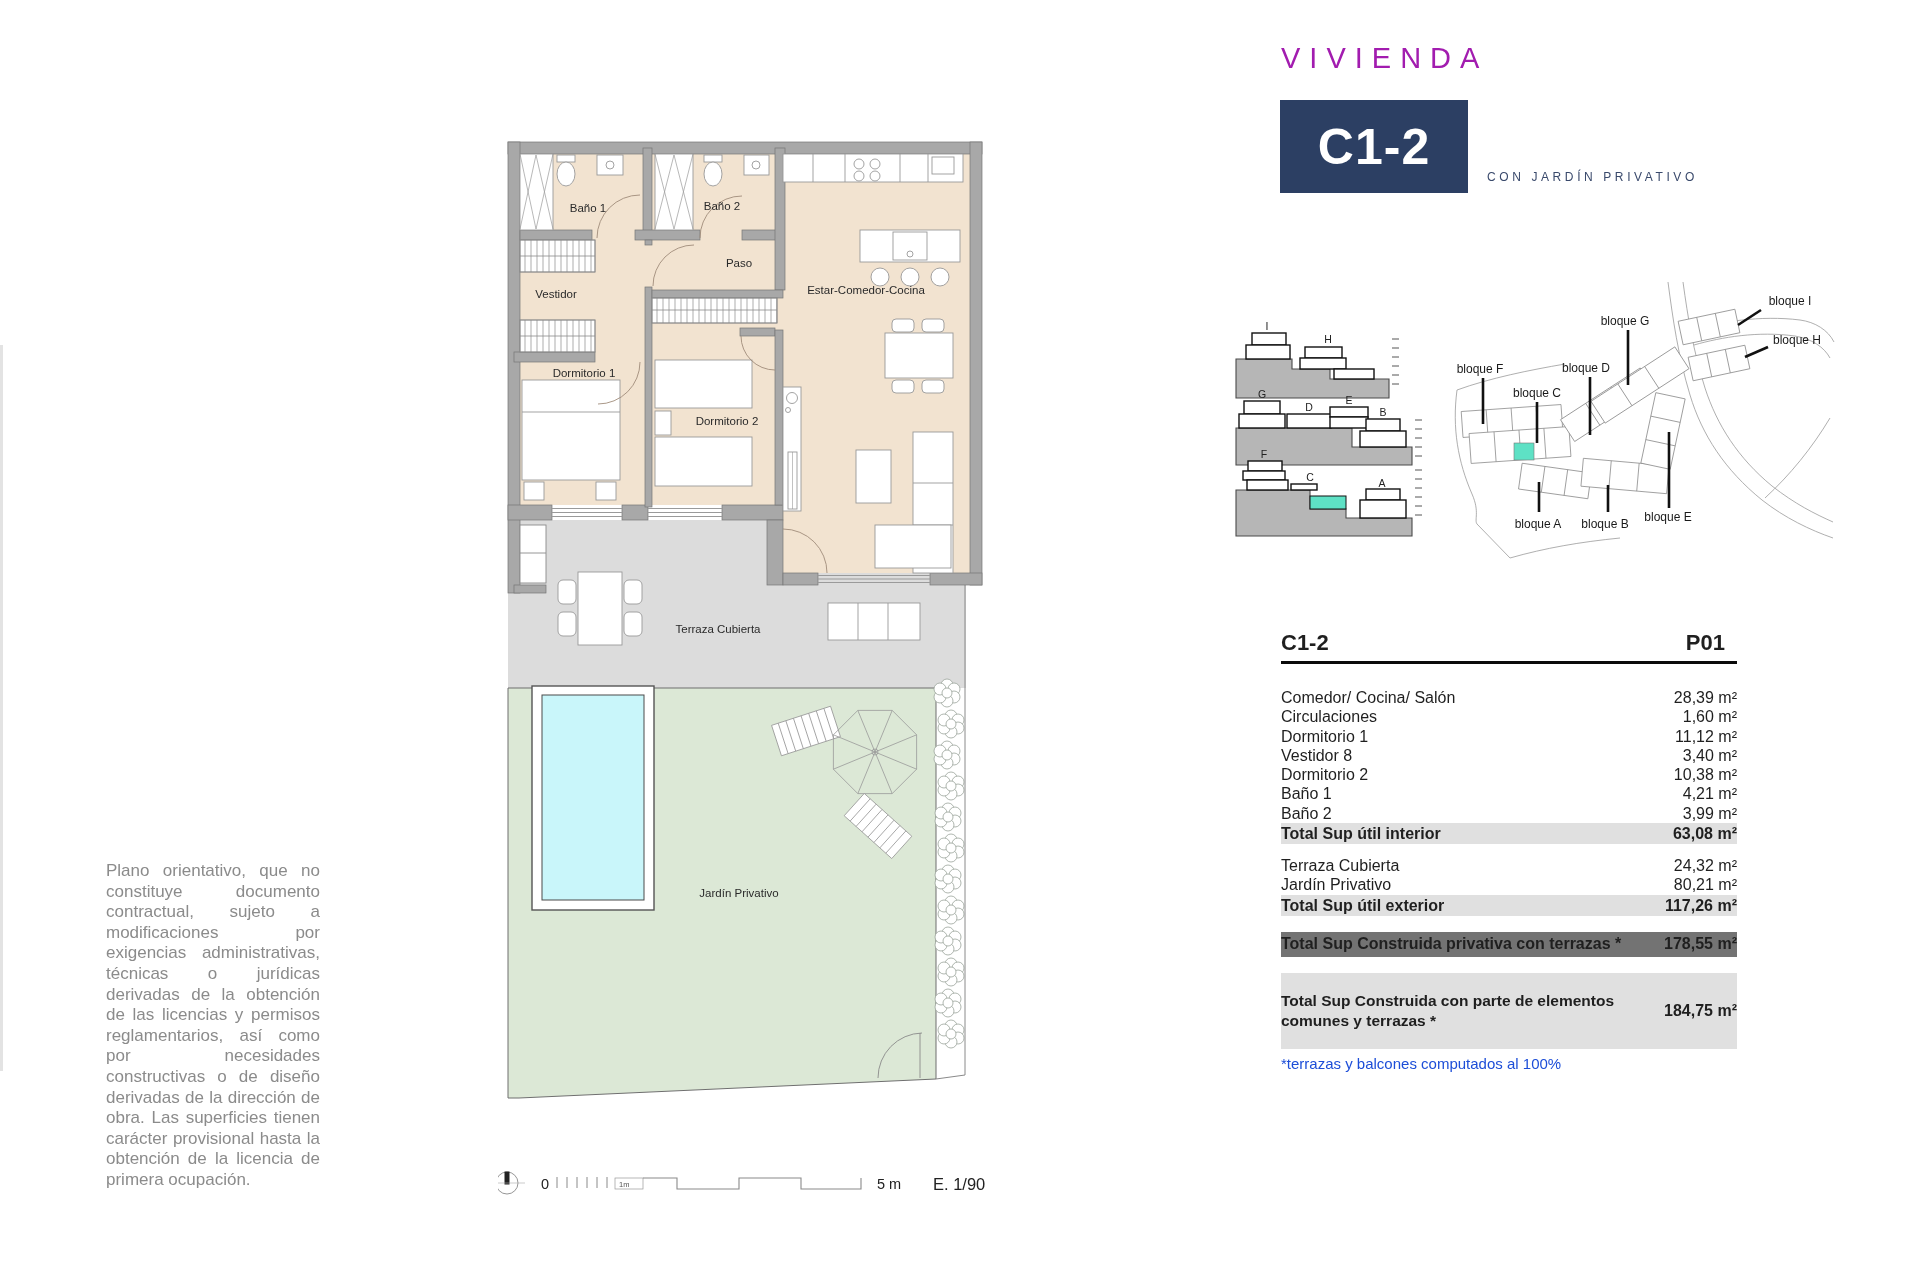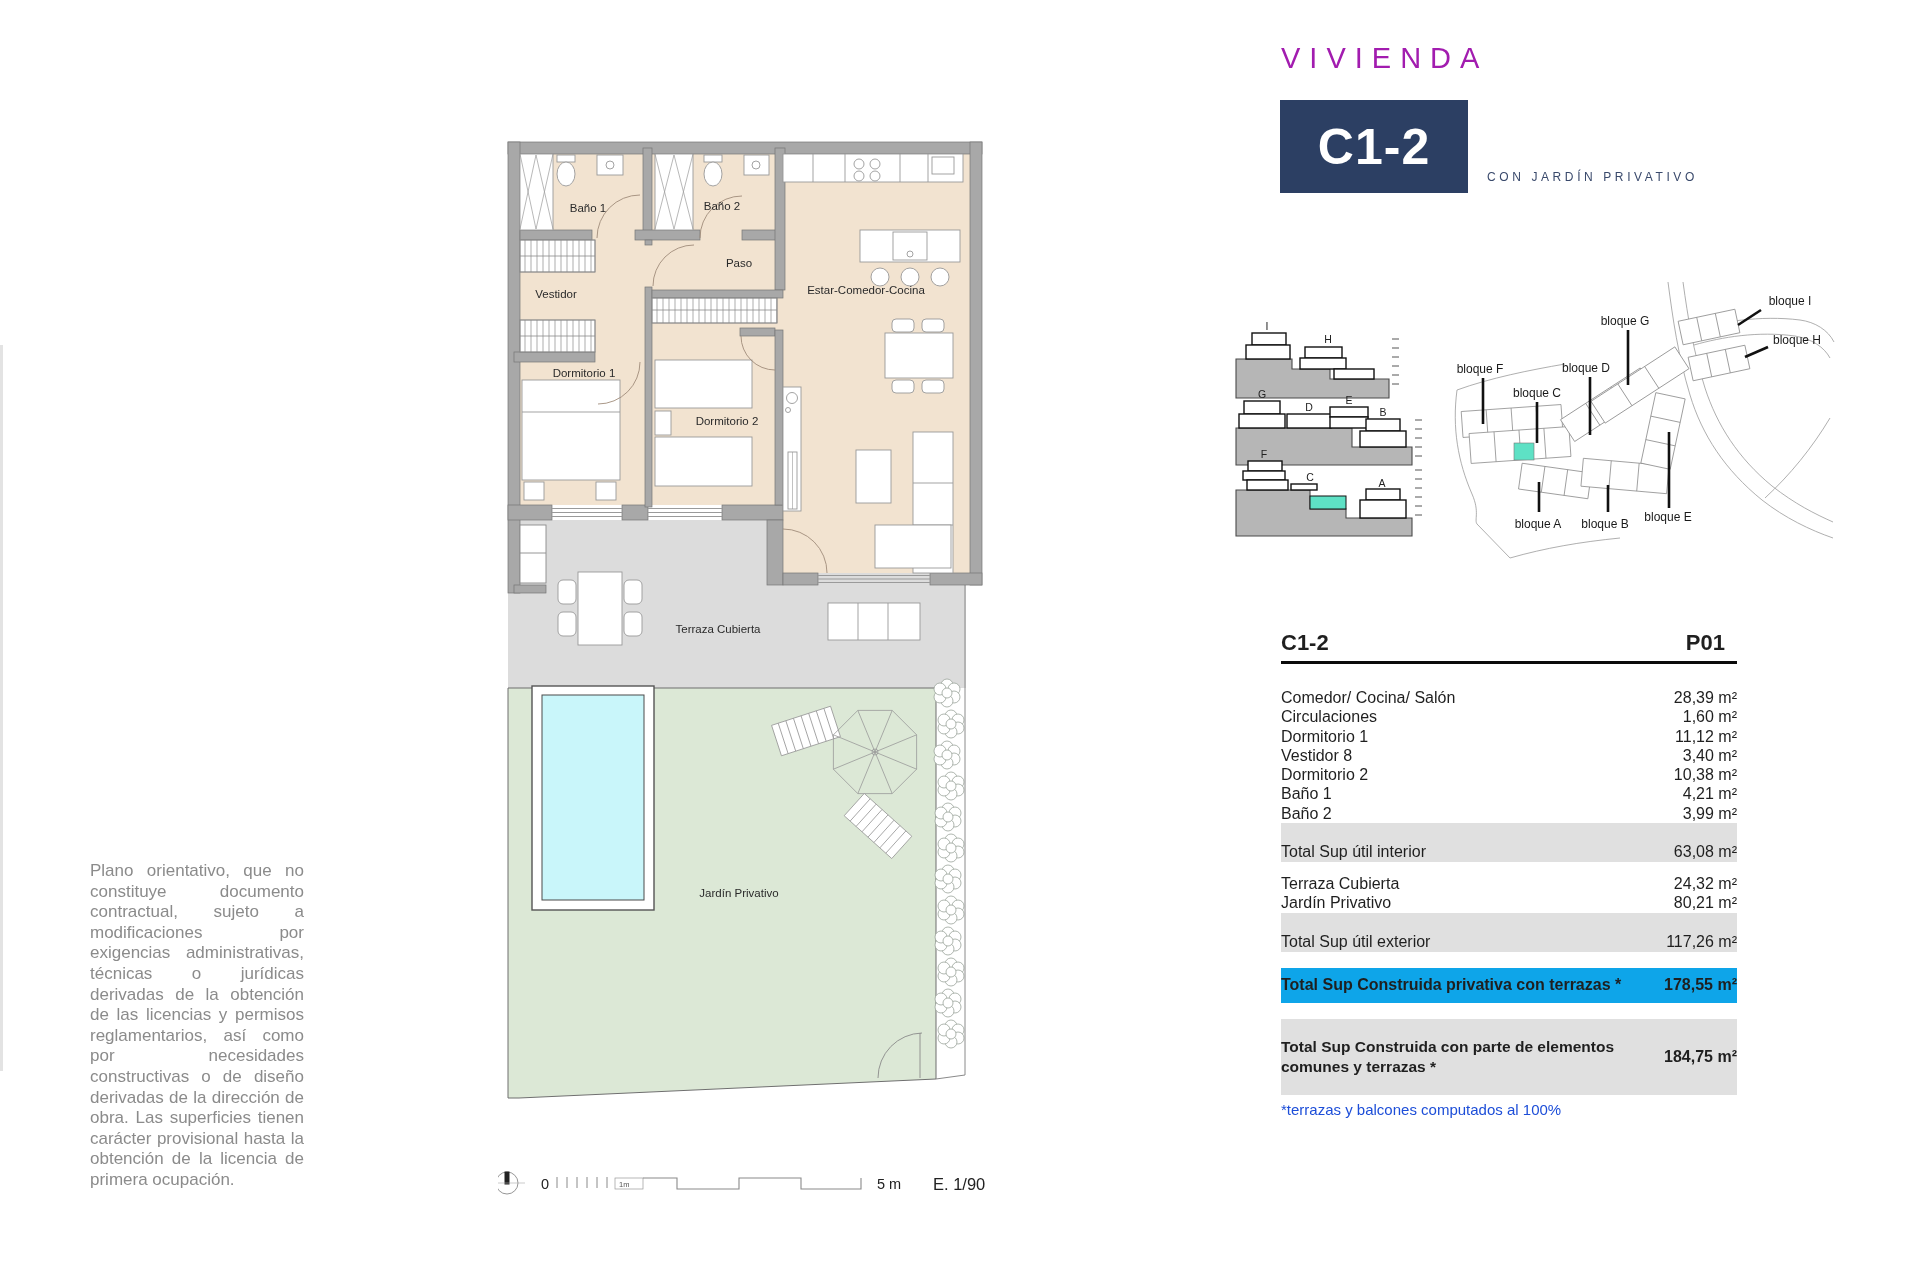--- a/index.html
+++ b/index.html
@@ -11,36 +11,36 @@
 
   
   .brand{position:absolute;left:1272px;top:42px;width:196px;text-align:center;
          font-size:29px;font-weight:400;letter-spacing:9px;color:#a21caf;text-indent:9px;}
   .unit-badge{position:absolute;left:1280px;top:100px;width:188px;height:93px;background:#2c3f63;
               display:flex;align-items:center;justify-content:center;}
   .unit-badge span{color:#ffffff;font-size:50px;font-weight:700;letter-spacing:1px;}
   .subtitle{position:absolute;left:1487px;top:170px;font-size:12px;letter-spacing:3.6px;color:#39496b;}
 
   
-  .disclaimer{position:absolute;left:90px;top:861px;width:214px;font-size:17px;line-height:20.6px;
+  .disclaimer{position:absolute;left:106px;top:861px;width:214px;font-size:17px;line-height:20.6px;
               color:#8b8b8b;text-align:justify;}
 
   
   .areas{position:absolute;left:1281px;top:630px;width:456px;font-size:16px;color:#1f1f1f;}
   .t-head{display:flex;justify-content:space-between;align-items:flex-end;font-size:22px;font-weight:700;
           padding-bottom:5px;border-bottom:3px solid #0a0a0a;}
   .t-head .floor{margin-right:12px;}
   .t-body{margin-top:24px;}
   .t-row{display:flex;justify-content:space-between;height:19.3px;line-height:19.3px;}
   .t-row .val{text-align:right;}
-  .t-row.total{background:#e0e0e0;font-weight:400;height:39px;line-height:21px;align-items:flex-end;}
+  .t-row.total{background:#e0e0e0;font-weight:700;height:21px;line-height:21px;}
   .t-gap{height:12px;}
   .t-gap2{height:16px;}
-  .t-single{background:#0ea5e9;font-weight:700;display:flex;justify-content:space-between;
-            align-items:center;height:35px;}
+  .t-single{background:#737373;font-weight:700;display:flex;justify-content:space-between;
+            align-items:center;height:25px;}
   .t-double{background:#e0e0e0;font-weight:700;display:flex;justify-content:space-between;
             align-items:center;min-height:43px;}
   .t-double .lbl{width:345px;font-size:15.5px;line-height:20px;padding:18px 0;}
   .footnote{margin-top:6px;font-size:15px;font-weight:400;color:#1d4ed8;}
 
   svg text{font-family:"Liberation Sans",sans-serif;}
   .plan-label{font-size:11.5px;fill:#2a2a2a;}
   .elev-letter{font-size:10.5px;fill:#222;}
   .site-label{font-size:12px;fill:#1a1a1a;}
   .sb-num{font-size:14.5px;fill:#222;}

